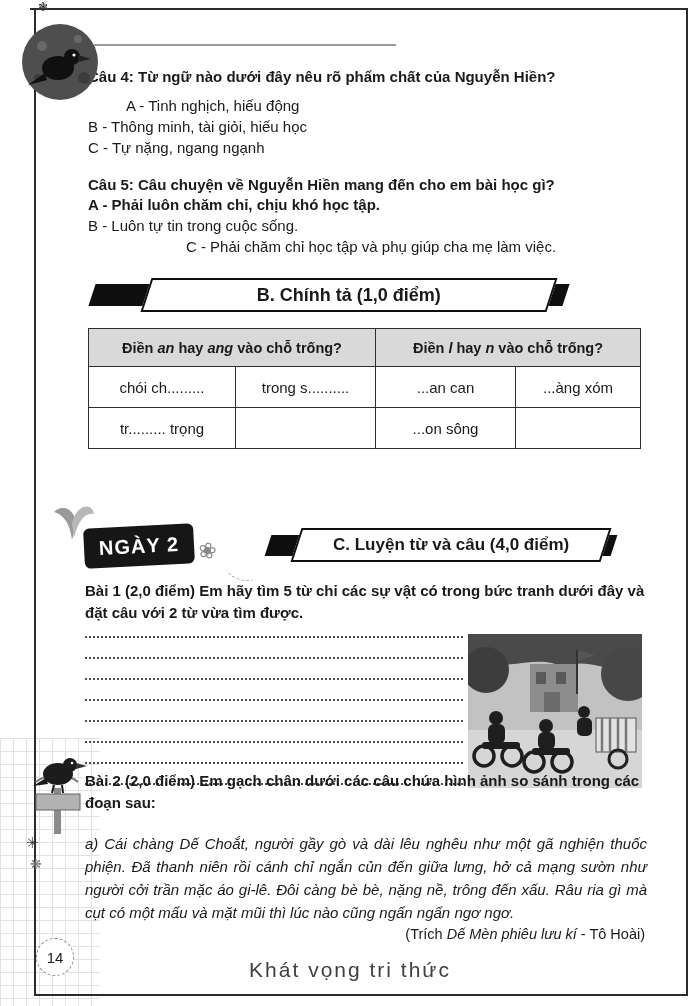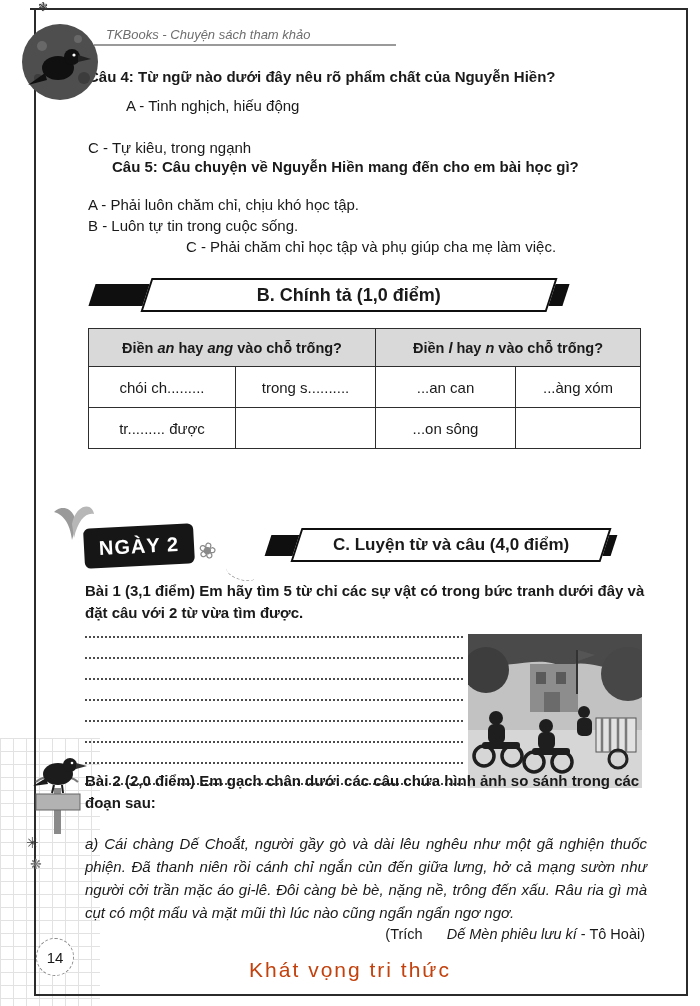--- a/index.html
+++ b/index.html
@@ -60,29 +60,29 @@
   .flower-trail { left:226px; top:566px; width:30px; height:14px; border-bottom:1.5px dashed #9a9a9a;
                   border-radius:50%; transform:rotate(18deg); z-index:3; }
 
   
   .prompt { font-weight:bold; font-size:15px; width:562px; line-height:22px; z-index:3; }
   .answer-line { position:absolute; left:85px; width:378px; height:0; border-top:2px dotted #4c4c4c; z-index:3; }
   .scene { left:468px; top:634px; z-index:3; }
   .passage { left:85px; top:832px; width:562px; font-style:italic; font-size:15px; line-height:23px;
              text-align:justify; z-index:3; }
   .citation { left:85px; top:926px; width:560px; text-align:right; font-size:14.5px; z-index:3; }
-  .citation .t { font-style:italic;margin-left:20px; }
+  .citation .t { font-style:italic; }
 
   
   .watermark {
     left:0; right:0; top:882px; text-align:center; z-index:6; pointer-events:none;
     font-family:"Liberation Serif", serif; font-weight:bold; font-size:60px;
     color:#7d7d7d; opacity:0.6; letter-spacing:2px;
   }
-  .slogan { left:0; right:0; top:958px; text-align:center; font-size:21px; color:#c2410c;
+  .slogan { left:0; right:0; top:958px; text-align:center; font-size:21px; color:#404040;
             letter-spacing:2px; z-index:6; }
   .page-num {
     left:36px; top:938px; width:38px; height:38px; border-radius:50%; background:#ffffff;
     border:1.5px dashed #8a8a8a; display:flex; align-items:center; justify-content:center;
     font-size:15px; z-index:7;
   }
   .bird-post { left:14px; top:744px; z-index:3; }
   .mark1 { left:26px; top:834px; font-size:15px; color:#3d3d3d; z-index:3; }
   .mark2 { left:30px; top:856px; font-size:14px; color:#777777; z-index:3; }
 </style>
@@ -106,29 +106,29 @@
       <circle cx="58" cy="17" r="4" fill="#686868"></circle>
       <circle cx="64" cy="56" r="6" fill="#3c3c3c"></circle>
       <circle cx="18" cy="56" r="4" fill="#3c3c3c"></circle>
       <ellipse cx="38" cy="46" rx="16" ry="12" fill="#101010"></ellipse>
       <circle cx="52" cy="35" r="8" fill="#101010"></circle>
       <polygon points="58,33 71,37 58,40" fill="#222222"></polygon>
       <path d="M25 51 L8 63 L27 58 Z" fill="#101010"></path>
       <circle cx="54" cy="33" r="1.6" fill="#ffffff"></circle>
     </svg>
   </div>
-  <div class="abs brand">TKBooks - Chuyện sách tham khảo</div>
   <div class="abs header-rule"></div>
 
   <div class="abs q-title" style="left:88px; top:68px;">Câu 4: Từ ngữ nào dưới đây nêu rõ phẩm chất của Nguyễn Hiền?</div>
   <div class="abs q-option" style="left:88px; top:97px;margin-left:38px;">A - Tinh nghịch, hiếu động</div>
-  <div class="abs q-option" style="left:88px; top:139px;">C - Tự kiêu, trong ngạnh</div>
-
-  <div class="abs q-title" style="left:88px; top:158px;margin-left:24px;">Câu 5: Câu chuyện về Nguyễn Hiền mang đến cho em bài học gì?</div>
-  <div class="abs q-option" style="left:88px; top:196px;">A - Phải luôn chăm chỉ, chịu khó học tập.</div>
+  <div class="abs q-option" style="left:88px; top:118px;">B - Thông minh, tài giỏi, hiếu học</div>
+  <div class="abs q-option" style="left:88px; top:139px;">C - Tự nặng, ngang ngạnh</div>
+
+  <div class="abs q-title" style="left:88px; top:176px;">Câu 5: Câu chuyện về Nguyễn Hiền mang đến cho em bài học gì?</div>
+  <div class="abs q-option" style="left:88px; top:196px;font-weight:bold;">A - Phải luôn chăm chỉ, chịu khó học tập.</div>
   <div class="abs q-option" style="left:88px; top:217px;">B - Luôn tự tin trong cuộc sống.</div>
   <div class="abs q-option" style="left:88px; top:238px;text-align:center;">C - Phải chăm chỉ học tập và phụ giúp cha mẹ làm việc.</div>
 
   <div class="bnr-bar" style="left:92px; top:284px; width:172px; height:22px;"></div>
   <div class="bnr-tail" style="left:550px; top:284px; width:16px; height:22px;"></div>
   <div class="bnr-box" style="left:146px; top:278px; width:406px; height:34px;">
     <span class="bnr-text">B. Chính tả (1,0 điểm)</span>
   </div>
 
   <table class="fill-table">
@@ -145,21 +145,21 @@
       </tr>
     </thead>
     <tbody>
       <tr>
         <td>chói ch.........</td>
         <td>trong s..........</td>
         <td>...an can</td>
         <td>...àng xóm</td>
       </tr>
       <tr>
-        <td>tr......... được</td>
+        <td>tr......... trọng</td>
         <td></td>
         <td>...on sông</td>
         <td></td>
       </tr>
     </tbody>
   </table>
 
   <div class="abs leaf-decor">
     <svg width="44" height="50" viewBox="0 0 44 50">
       <path d="M20 48 C18 30 10 22 2 20 C10 12 24 16 24 34 Z" fill="#9a9a9a"></path>
@@ -169,21 +169,21 @@
   <div class="abs day-badge">NGÀY 2</div>
   <span class="abs flower-decor">❀</span>
   <div class="abs flower-trail"></div>
 
   <div class="bnr-bar" style="left:268px; top:535px; width:76px; height:21px;"></div>
   <div class="bnr-tail" style="left:600px; top:535px; width:14px; height:21px;"></div>
   <div class="bnr-box" style="left:296px; top:528px; width:310px; height:34px;">
     <span class="bnr-text" style="font-size:17px;">C. Luyện từ và câu (4,0 điểm)</span>
   </div>
 
-  <div class="abs prompt" style="left:85px; top:580px;">Bài 1 (3,1 điểm) Em hãy tìm 5 từ chỉ các sự vật có trong bức tranh dưới đây và đặt câu với 2 từ vừa tìm được.</div>
+  <div class="abs prompt" style="left:85px; top:580px;">Bài 1 (2,0 điểm) Em hãy tìm 5 từ chỉ các sự vật có trong bức tranh dưới đây và đặt câu với 2 từ vừa tìm được.</div>
 
   <div>
     <div class="answer-line" style="top:636px;"></div>
     <div class="answer-line" style="top:657px;"></div>
     <div class="answer-line" style="top:678px;"></div>
     <div class="answer-line" style="top:699px;"></div>
     <div class="answer-line" style="top:720px;"></div>
     <div class="answer-line" style="top:741px;"></div>
     <div class="answer-line" style="top:762px;"></div>
     <div class="answer-line" style="top:783px;"></div>

